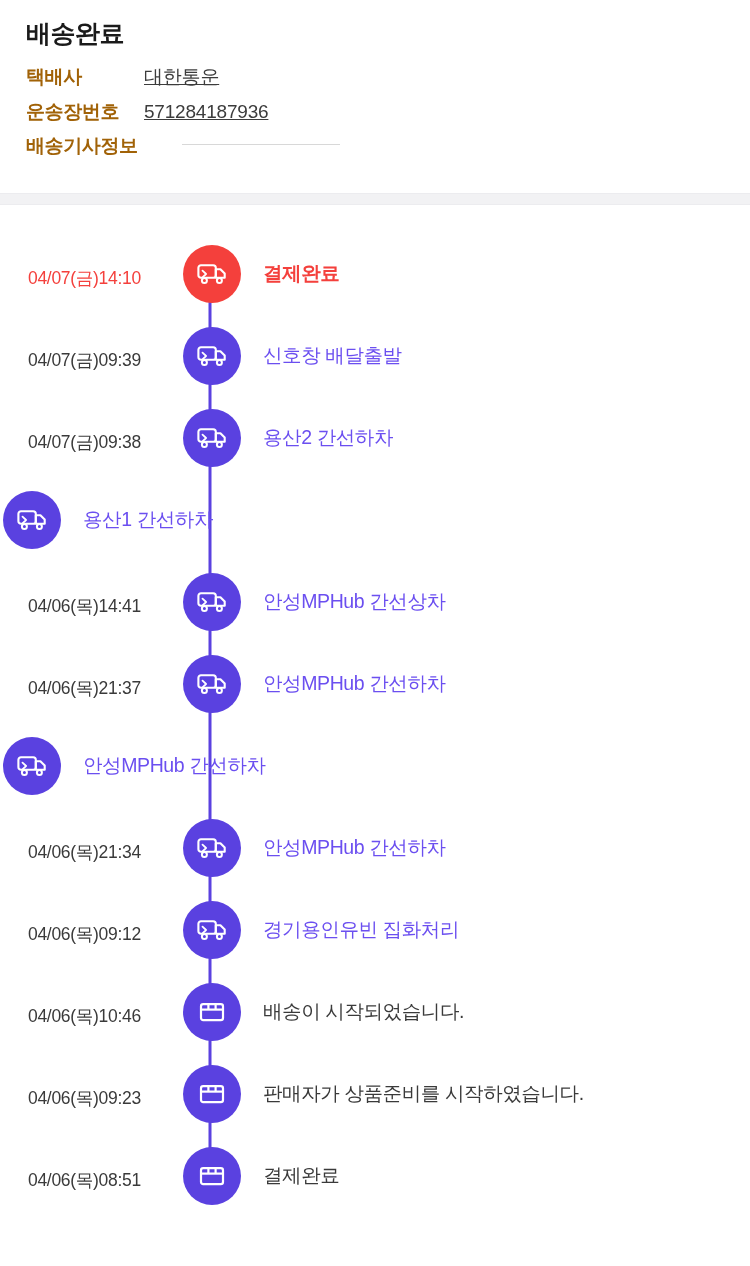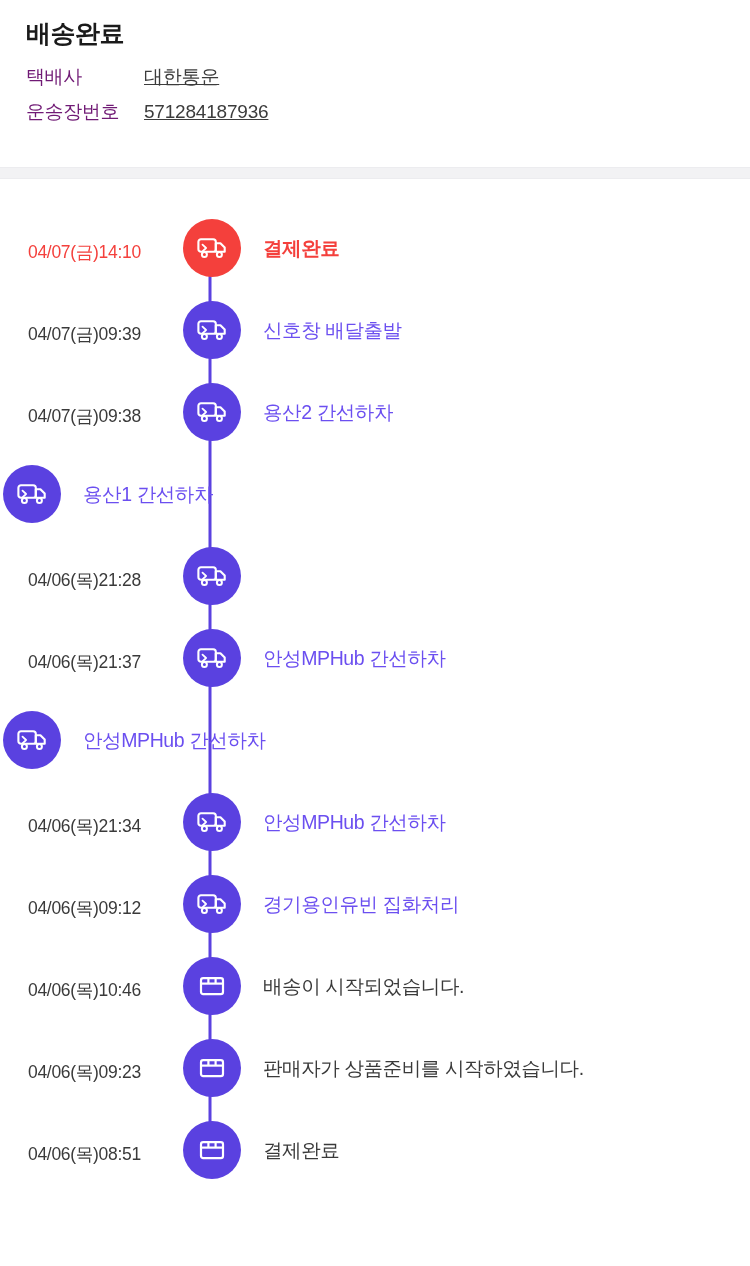--- a/index.html
+++ b/index.html
@@ -31,22 +31,23 @@
   .info-row {
     display: flex;
     align-items: flex-end;
     font-size: 19px;
     color: #3c3c3c;
     margin-bottom: 9px;
     line-height: 1.35;
   }
   .info-label {
     min-width: 118px;
-    color: #701a75;
+    color: #a16207;
     letter-spacing: -0.4px;
+    font-weight: bold;
   }
   .info-value {
     color: #3c3c3c;
     letter-spacing: -0.2px;
     text-decoration: underline;
   }
   .info-row.driver {
     margin-bottom: 0;
     align-items: center;
   }
@@ -144,20 +145,24 @@
   <div class="info-row">
     <span class="info-label">택배사</span>
     <span class="info-value">대한통운</span>
   </div>
 
   <div class="info-row">
     <span class="info-label">운송장번호</span>
     <span class="info-value">571284187936</span>
   </div>
 
+  <div class="info-row driver">
+    <span class="info-label">배송기사정보</span>
+    <span class="driver-line"></span>
+  </div>
 </div>
 
 <div class="divider"></div>
 
 <div class="timeline">
   <div class="track"></div>
   <div id="events-container">
       <div class="event current">
         <div class="event-date">04/07(금)14:10</div>
         <div class="node">
@@ -203,30 +208,31 @@
             <rect x="1.4" y="3.2" width="17.4" height="12.6" rx="2.6" stroke="#ffffff" stroke-width="2.1" fill="none"></rect>
             <path d="M18.8 7.2h4.6l4.3 4.4v4.2h-8.9z" stroke="#ffffff" stroke-width="2.1" fill="none" stroke-linejoin="round"></path>
             <path d="M5.5 8.6l3.6 3.4-3.6 3.4" stroke="#ffffff" stroke-width="1.8" fill="none" stroke-linecap="round" stroke-linejoin="round"></path>
             <circle cx="7.4" cy="18.6" r="2.5" stroke="#ffffff" stroke-width="2" fill="none"></circle>
             <circle cx="22.4" cy="18.6" r="2.5" stroke="#ffffff" stroke-width="2" fill="none"></circle>
           </svg>
         </div>
         <div class="event-label">용산1 간선하차</div>
       </div>
       <div class="event">
-        <div class="event-date">04/06(목)21:28</div>
-        <div class="node">
-          <svg width="30" height="24" viewBox="0 0 30 24" fill="none" xmlns="http://www.w3.org/2000/svg">
-            <rect x="1.4" y="3.2" width="17.4" height="12.6" rx="2.6" stroke="#ffffff" stroke-width="2.1" fill="none"></rect>
-            <path d="M18.8 7.2h4.6l4.3 4.4v4.2h-8.9z" stroke="#ffffff" stroke-width="2.1" fill="none" stroke-linejoin="round"></path>
-            <path d="M5.5 8.6l3.6 3.4-3.6 3.4" stroke="#ffffff" stroke-width="1.8" fill="none" stroke-linecap="round" stroke-linejoin="round"></path>
-            <circle cx="7.4" cy="18.6" r="2.5" stroke="#ffffff" stroke-width="2" fill="none"></circle>
-            <circle cx="22.4" cy="18.6" r="2.5" stroke="#ffffff" stroke-width="2" fill="none"></circle>
-          </svg>
-        </div>
+        <div class="event-date">04/06(목)14:41</div>
+        <div class="node">
+          <svg width="30" height="24" viewBox="0 0 30 24" fill="none" xmlns="http://www.w3.org/2000/svg">
+            <rect x="1.4" y="3.2" width="17.4" height="12.6" rx="2.6" stroke="#ffffff" stroke-width="2.1" fill="none"></rect>
+            <path d="M18.8 7.2h4.6l4.3 4.4v4.2h-8.9z" stroke="#ffffff" stroke-width="2.1" fill="none" stroke-linejoin="round"></path>
+            <path d="M5.5 8.6l3.6 3.4-3.6 3.4" stroke="#ffffff" stroke-width="1.8" fill="none" stroke-linecap="round" stroke-linejoin="round"></path>
+            <circle cx="7.4" cy="18.6" r="2.5" stroke="#ffffff" stroke-width="2" fill="none"></circle>
+            <circle cx="22.4" cy="18.6" r="2.5" stroke="#ffffff" stroke-width="2" fill="none"></circle>
+          </svg>
+        </div>
+        <div class="event-label">안성MPHub 간선상차</div>
       </div>
       <div class="event">
         <div class="event-date">04/06(목)21:37</div>
         <div class="node">
           <svg width="30" height="24" viewBox="0 0 30 24" fill="none" xmlns="http://www.w3.org/2000/svg">
             <rect x="1.4" y="3.2" width="17.4" height="12.6" rx="2.6" stroke="#ffffff" stroke-width="2.1" fill="none"></rect>
             <path d="M18.8 7.2h4.6l4.3 4.4v4.2h-8.9z" stroke="#ffffff" stroke-width="2.1" fill="none" stroke-linejoin="round"></path>
             <path d="M5.5 8.6l3.6 3.4-3.6 3.4" stroke="#ffffff" stroke-width="1.8" fill="none" stroke-linecap="round" stroke-linejoin="round"></path>
             <circle cx="7.4" cy="18.6" r="2.5" stroke="#ffffff" stroke-width="2" fill="none"></circle>
             <circle cx="22.4" cy="18.6" r="2.5" stroke="#ffffff" stroke-width="2" fill="none"></circle>

